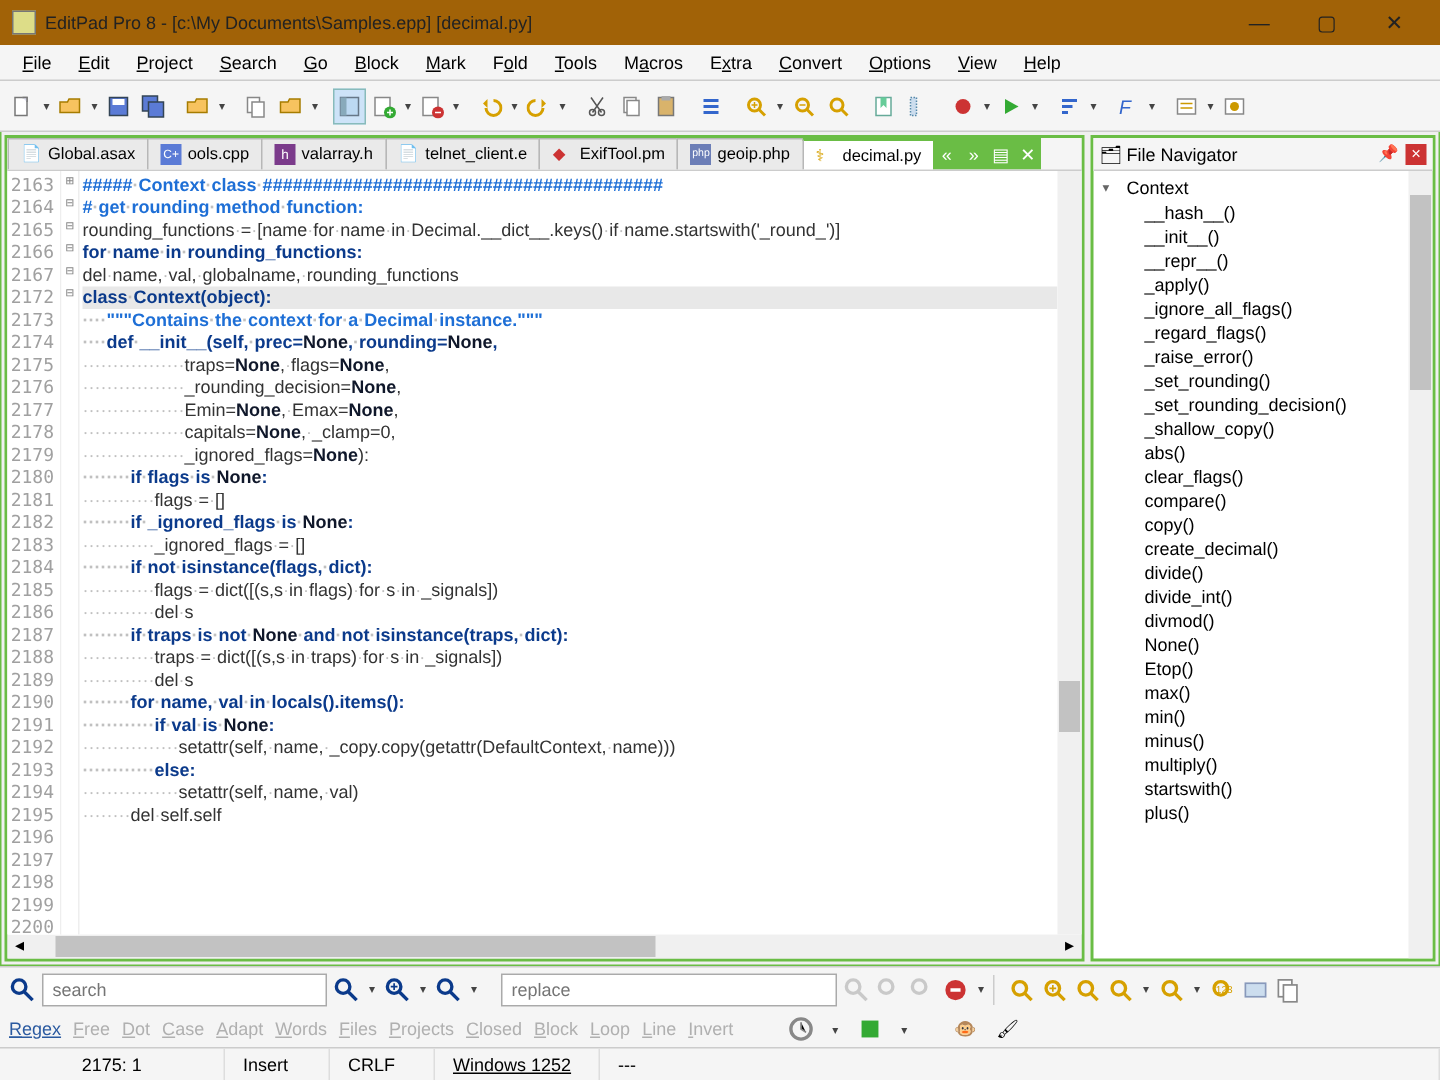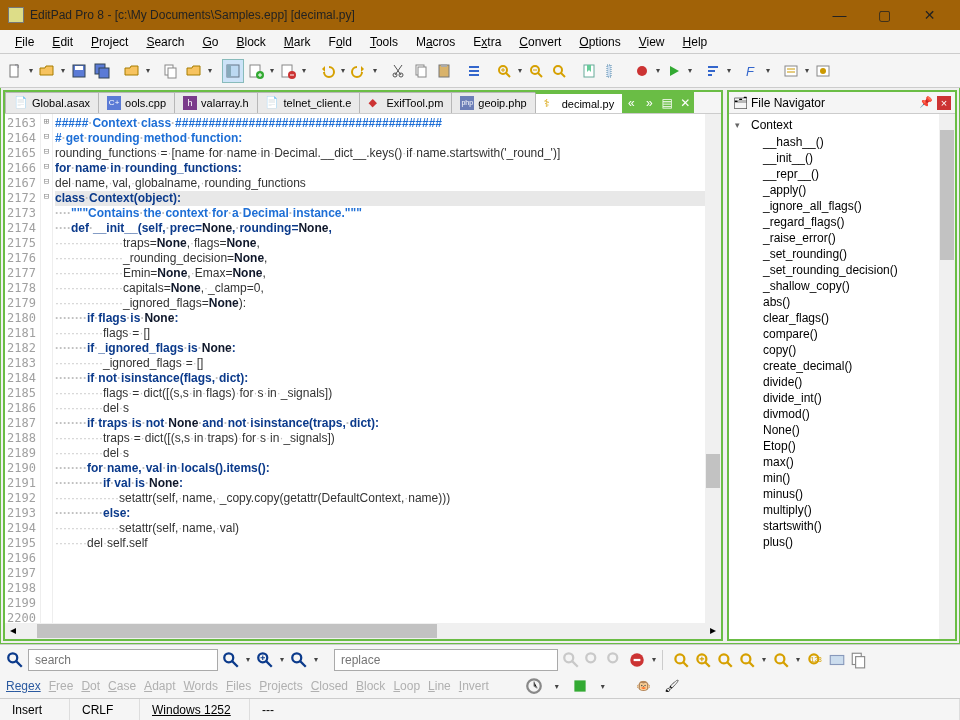--- a/index.html
+++ b/index.html
@@ -588,17 +588,18 @@
         <rect x="3" y="3" width="10" height="10" fill="#3a3"></rect>
       </svg>
     </span>
     <span class="tool-dd">▾</span>
   <span style="flex:0 0 8px"></span>
   <span class="oicon">🐵</span>
   <span class="oicon">🖌</span>
 </div>
 
 <div class="statusbar">
+  <div class="cell" style="width:150px;justify-content:center;">2175: 1</div>
   <div class="cell" style="width:70px;">Insert</div>
   <div class="cell" style="width:70px;">CRLF</div>
   <div class="cell" style="width:110px;text-decoration:underline;">Windows 1252</div>
   <div class="cell" style="flex:1;">---</div>
 </div>
 
 </body></html>

